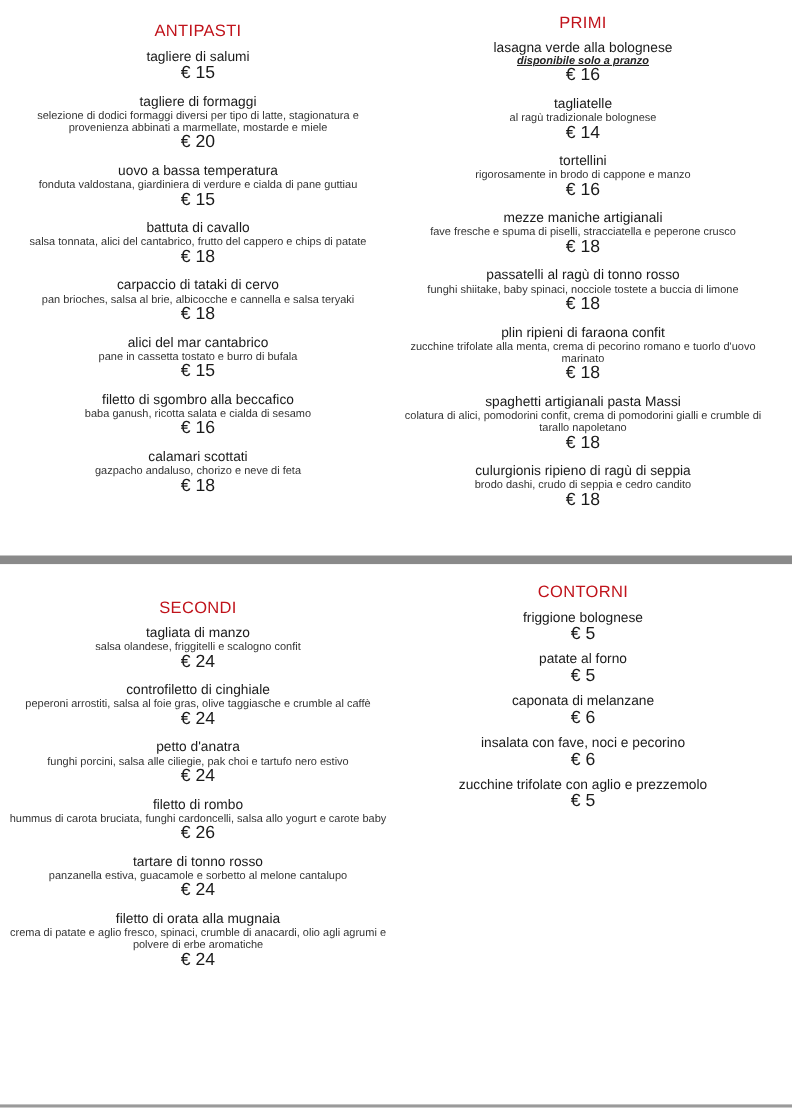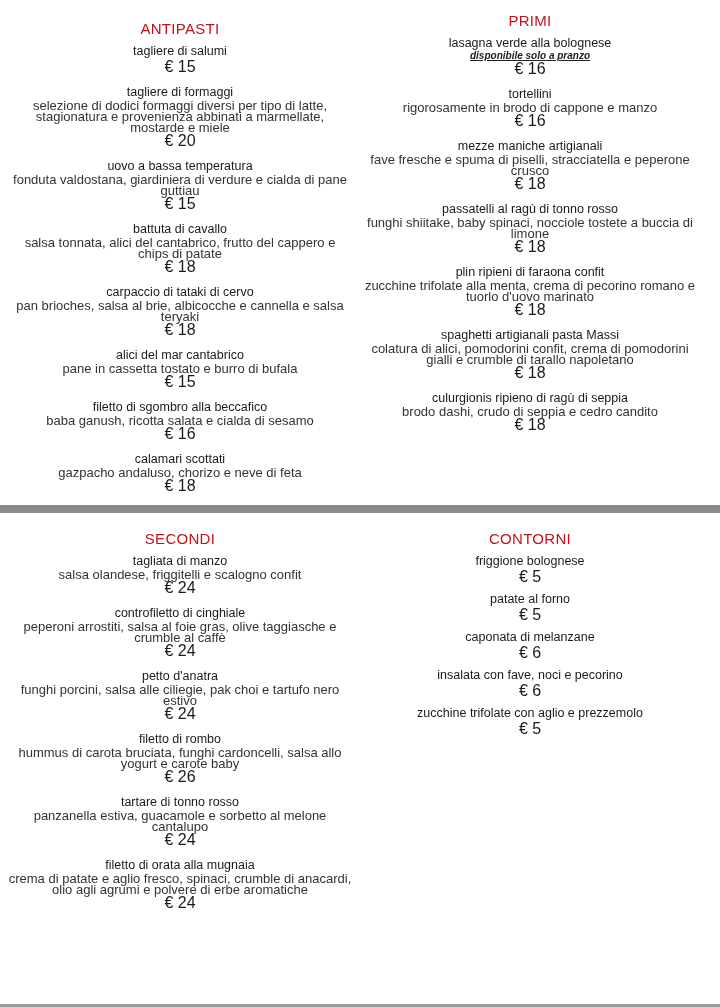--- a/index.html
+++ b/index.html
@@ -9,21 +9,21 @@
   .page.top { top: 0; height: 505px; }
   .page.bottom { top: 513px; height: 490px; }
   .separator { position: absolute; left: 0; top: 505px; width: 720px; height: 8px; background: #8a8a8a; }
   .bottom-edge { position: absolute; left: 0; top: 1004px; width: 720px; height: 3px; background: #9a9a9a; }
   .col { position: absolute; width: 360px; text-align: center; }
   .col.left { left: 0; }
   .col.right { left: 350px; }
   .section-title { color: #c0131b; font-size: 15px; letter-spacing: 0.3px; line-height: 18px; margin-bottom: 5px; }
   .dish { margin-bottom: 9px; }
   .dish-name { font-size: 12.5px; line-height: 16px; color: #1a1a1a; }
-  .dish-desc { font-size: 13px; line-height: 11px; color: #333; padding: 0 8px; }
+  .dish-desc { font-size: 10px; line-height: 11px; color: #333; padding: 0 8px; }
   .dish-note { font-size: 10px; line-height: 10px; font-style: italic; font-weight: bold; text-decoration: underline; color: #222; }
   .dish-price { font-size: 16px; line-height: 16px; color: #1a1a1a; }
   .contorni .dish { margin-bottom: 6px; }
 </style>
 </head>
 <body>
 
 <div class="page top">
   <div class="col left" style="top:20px;">
     <div class="section-title">ANTIPASTI</div>
@@ -71,20 +71,25 @@
   </div>
   <div class="col right" style="top:12px;">
     <div class="section-title">PRIMI</div>
     <div id="s01">
         <div class="dish">
           <div class="dish-name">lasagna verde alla bolognese</div>
           <div class="dish-note">disponibile solo a pranzo</div>
           <div class="dish-price">€ 16</div>
         </div>
         <div class="dish">
+          <div class="dish-name">tagliatelle</div>
+          <div class="dish-desc">al ragù tradizionale bolognese</div>
+          <div class="dish-price">€ 14</div>
+        </div>
+        <div class="dish">
           <div class="dish-name">tortellini</div>
           <div class="dish-desc">rigorosamente in brodo di cappone e manzo</div>
           <div class="dish-price">€ 16</div>
         </div>
         <div class="dish">
           <div class="dish-name">mezze maniche artigianali</div>
           <div class="dish-desc">fave fresche e spuma di piselli, stracciatella e peperone crusco</div>
           <div class="dish-price">€ 18</div>
         </div>
         <div class="dish">
@@ -107,21 +112,21 @@
           <div class="dish-desc">brodo dashi, crudo di seppia e cedro candito</div>
           <div class="dish-price">€ 18</div>
         </div>
       </div>
   </div>
 </div>
 
 <div class="separator"></div>
 
 <div class="page bottom">
-  <div class="col left" style="top:17px;">
+  <div class="col left" style="top:31px;">
     <div class="section-title">SECONDI</div>
     <div id="s10">
         <div class="dish">
           <div class="dish-name">tagliata di manzo</div>
           <div class="dish-desc">salsa olandese, friggitelli e scalogno confit</div>
           <div class="dish-price">€ 24</div>
         </div>
         <div class="dish">
           <div class="dish-name">controfiletto di cinghiale</div>
           <div class="dish-desc">peperoni arrostiti, salsa al foie gras, olive taggiasche e crumble al caffè</div>

